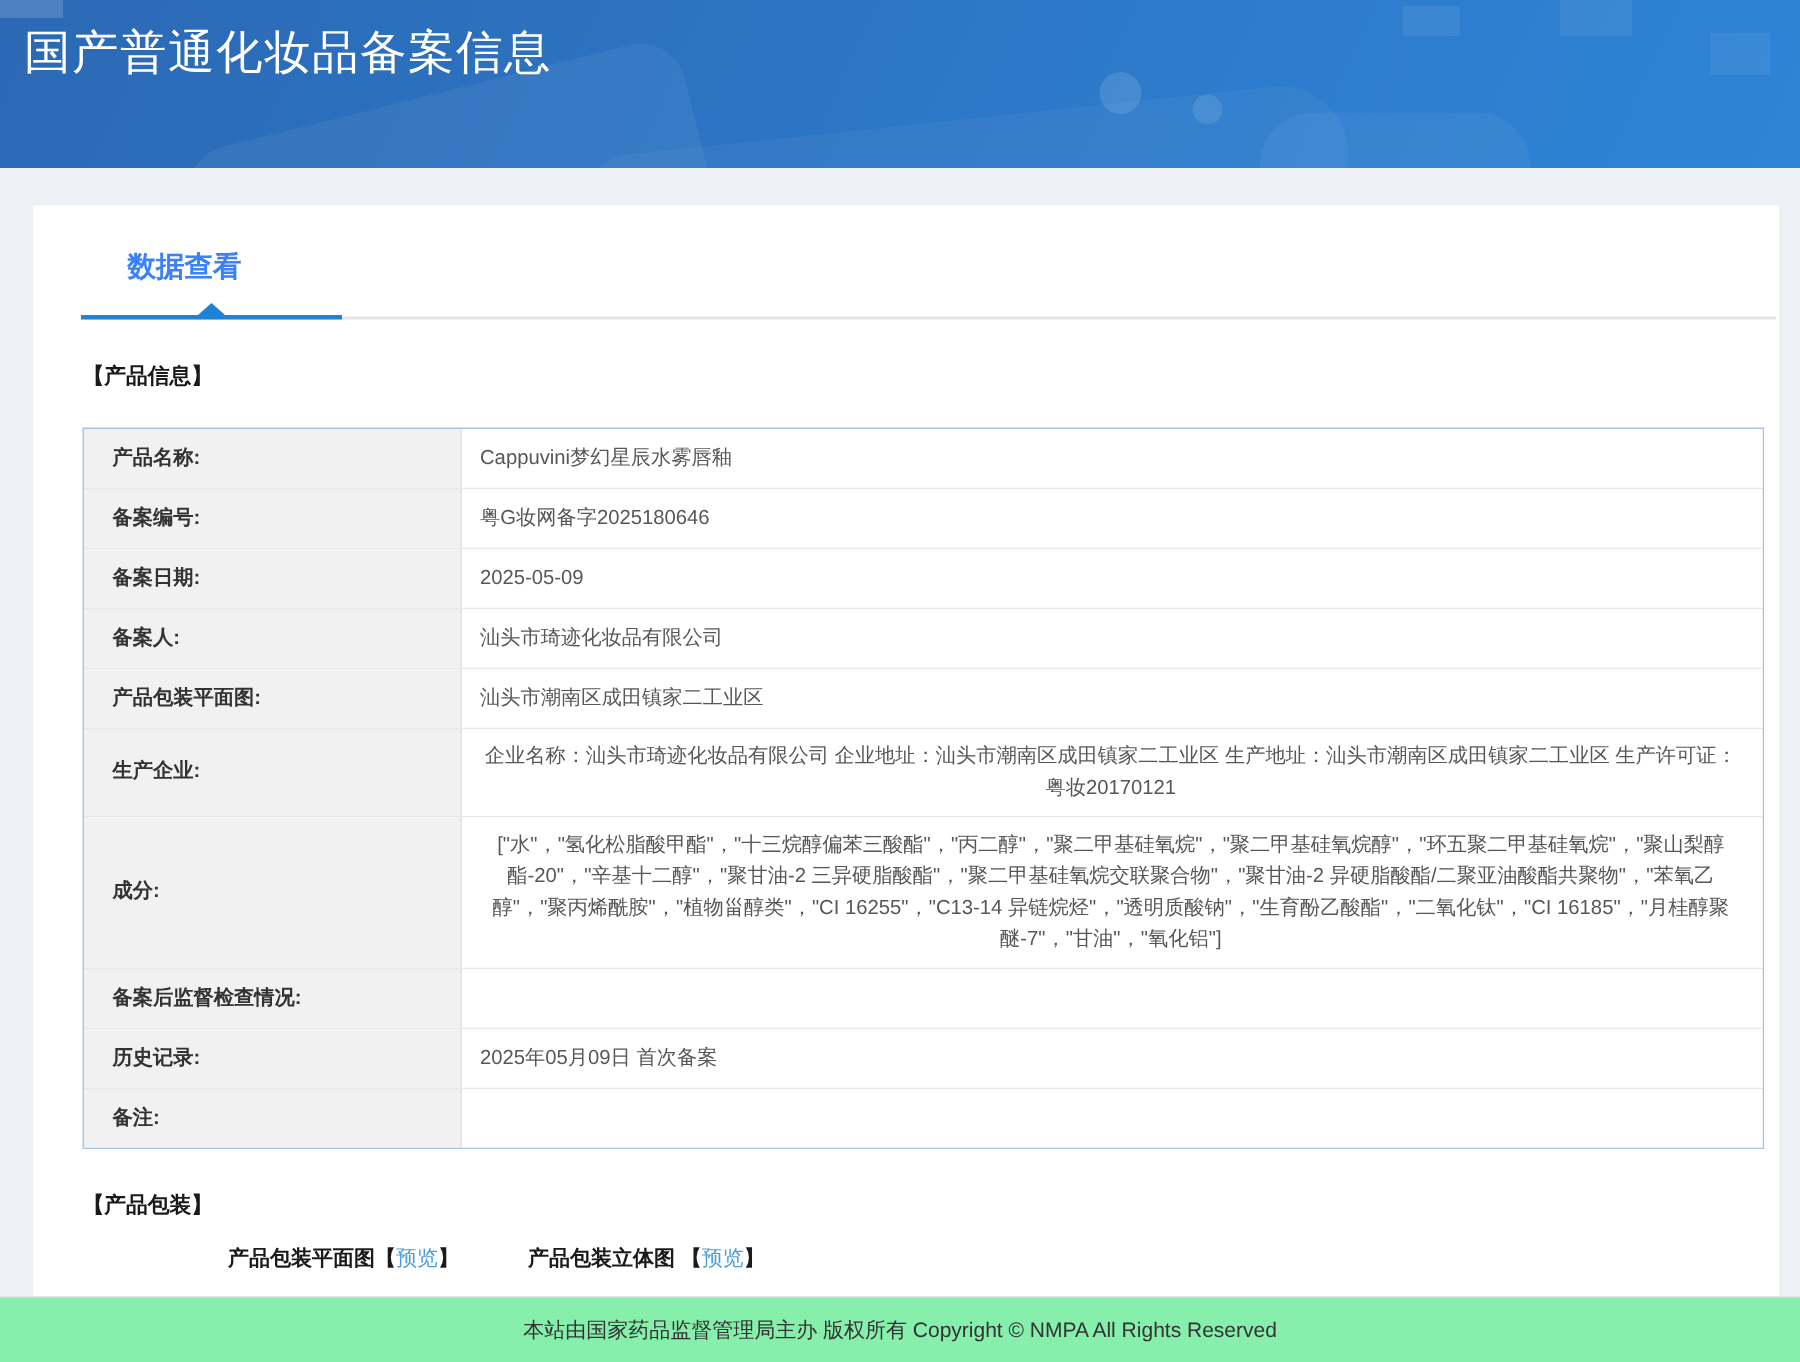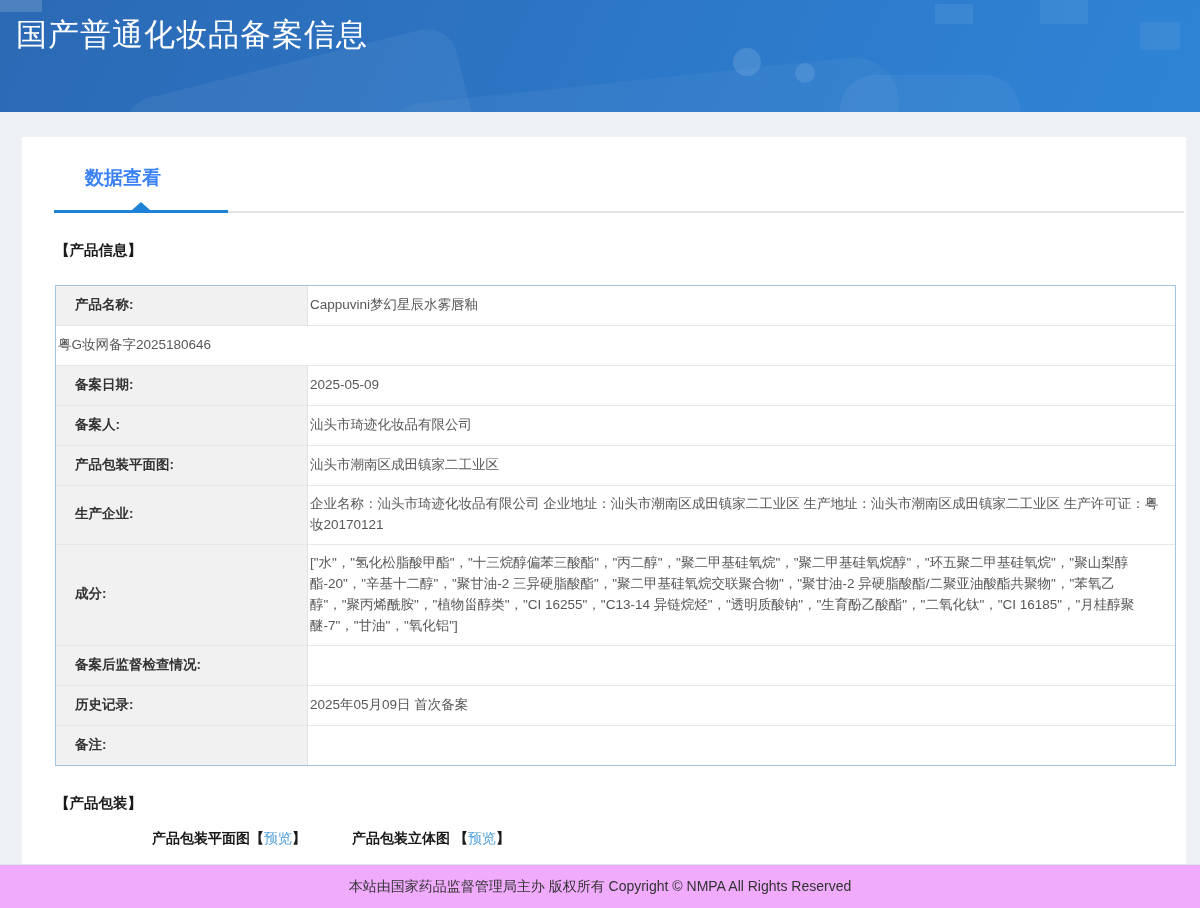--- a/index.html
+++ b/index.html
@@ -72,44 +72,45 @@
   .cell { display:flex; align-items:center; min-height:39px; font-size:13.5px; line-height:1.55; }
   .cell.label {
     width:252px; flex:0 0 252px;
     background:#f1f1f1;
     border-right:1px solid #e3e3e3;
     padding:8px 10px 8px 19px;
     font-weight:bold; color:#333;
   }
   .cell.value {
     flex:1;
-    padding:8px 14px 8px 2px;
+    padding:8px 14px 8px 12px;
     color:#575757;
     background:#fff;
+    text-align:center;
   }
 
   
   .packaging-row {
     margin:17px 0 0 130px;
     font-size:14px; color:#1a1a1a; font-weight:bold;
   }
   .packaging-row .group2 { margin-left:46px; }
   .bracket { font-weight:bold; color:#1a1a1a; }
   a.link {
     color:#4d9edb; text-decoration:none; cursor:pointer; font-weight:normal;
     font-size:14px;
   }
   .inline-row { margin:21px 0 0 33px; font-size:14.5px; }
   .inline-row .inline-title { font-weight:bold; color:#0f766e; }
   .inline-row a.link { margin-left:11px; }
 
   
   .footer {
     position:absolute; left:0; bottom:0; width:1200px; height:44px;
-    background:#f0abfc;
+    background:#86efac;
     border-top:1px solid #e2e5e8;
     display:flex; align-items:center; justify-content:center;
   }
   .footer span { font-size:14px; color:#333; }
 </style>
 </head>
 <body>
 
 <div class="banner">
   <div class="deco sq4"></div>
@@ -137,20 +138,21 @@
   </div>
 
   <div class="section-title">【产品信息】</div>
 
   <div class="info-table">
       <div class="info-row">
         <div class="cell label">产品名称:</div>
         <div class="cell value">Cappuvini梦幻星辰水雾唇釉</div>
       </div>
       <div class="info-row">
+        <div class="cell label">备案编号:</div>
         <div class="cell value">粤G妆网备字2025180646</div>
       </div>
       <div class="info-row">
         <div class="cell label">备案日期:</div>
         <div class="cell value">2025-05-09</div>
       </div>
       <div class="info-row">
         <div class="cell label">备案人:</div>
         <div class="cell value">汕头市琦迹化妆品有限公司</div>
       </div>

